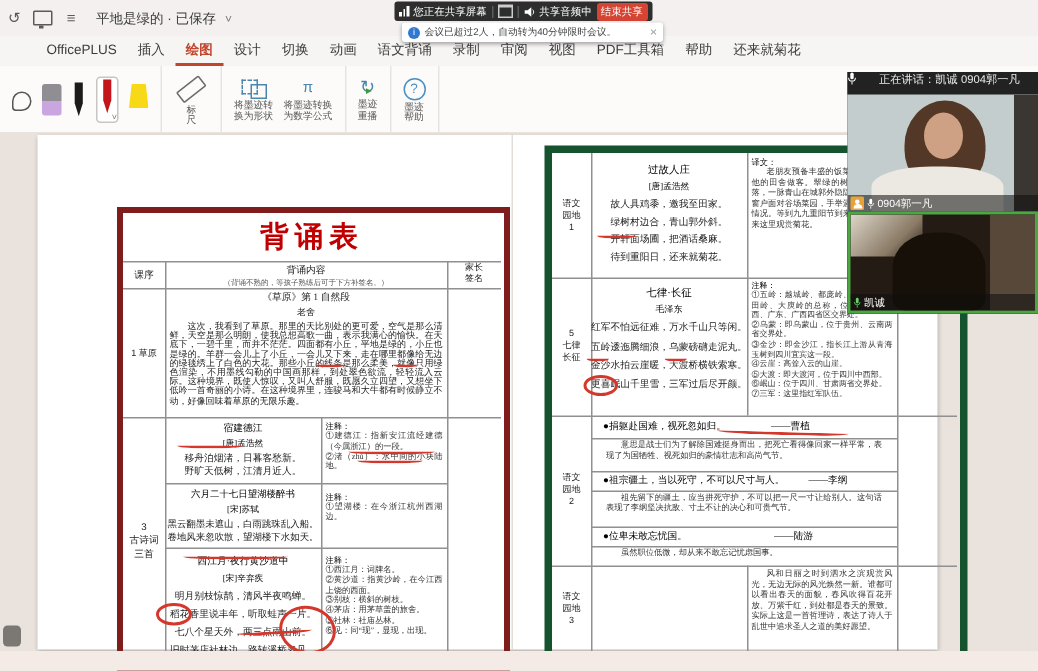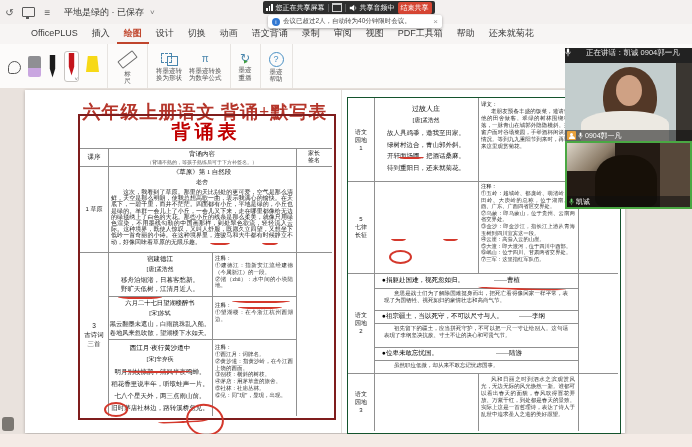--- a/index.html
+++ b/index.html
@@ -164,23 +164,22 @@
 帮助</span>
     </span>
     <span class="glabel">帮助</span>
   </div>
 </div>
 
 <div class="canvas">
   <div class="slide">
     <div class="seam"></div>
 
-    <div class="abs pg-title ser ctr" style="left:53px;top:10px;width:254px">六年级上册语文 背诵+默写表</div>
-
-    <div class="abs" style="left:53px;top:24px;width:254px;height:302px;border:2px solid #7f1d1d">
+
+    <div class="abs" style="left:53px;top:48px;width:254px;height:302px;border:4px solid #7f1d1d">
       <div class="hl" style="left:0;top:32px;width:252px"></div>
       <div class="hl" style="left:0;top:50px;width:252px"></div>
       <div class="hl" style="left:0;top:136px;width:252px"></div>
       <div class="hl" style="left:28px;top:180px;width:188px"></div>
       <div class="hl" style="left:28px;top:223px;width:188px"></div>
       <div class="vl" style="left:28px;top:32px;height:268px"></div>
       <div class="vl" style="left:216px;top:32px;height:268px"></div>
       <div class="vl" style="left:132px;top:136px;height:164px"></div>
 
       <div class="cell ser" style="left:0;top:0;width:252px;height:32px;font-size:19px;font-weight:bold;color:#c00000;letter-spacing:4px">背诵表</div>
@@ -251,21 +250,21 @@
             <div class="nt" style="font-size:5.5px;line-height:6.8px">①西江月：词牌名。</div>
             <div class="nt" style="font-size:5.5px;line-height:6.8px">②黄沙道：指黄沙岭，在今江西上饶的西面。</div>
             <div class="nt" style="font-size:5.5px;line-height:6.8px">③别枝：横斜的树枝。</div>
             <div class="nt" style="font-size:5.5px;line-height:6.8px">④茅店：用茅草盖的旅舍。</div>
             <div class="nt" style="font-size:5.5px;line-height:6.8px">⑤社林：社庙丛林。</div>
             <div class="nt" style="font-size:5.5px;line-height:6.8px">⑥见：同“现”，显现，出现。</div>
           </div>
       </div>
     </div>
 
-    <div class="abs" style="left:322px;top:7px;width:272px;height:335px;border:1px solid #14532d">
+    <div class="abs" style="left:338px;top:7px;width:272px;height:335px;border:5px solid #14532d">
       <div class="hl" style="left:0;top:83px;width:270px"></div>
       <div class="hl" style="left:0;top:175px;width:270px"></div>
       <div class="hl" style="left:0;top:275px;width:270px"></div>
       <div class="hl" style="left:26px;top:190px;width:204px"></div>
       <div class="hl" style="left:26px;top:212px;width:204px"></div>
       <div class="hl" style="left:26px;top:225px;width:204px"></div>
       <div class="hl" style="left:26px;top:249px;width:204px"></div>
       <div class="hl" style="left:26px;top:262px;width:204px"></div>
       <div class="vl" style="left:26px;top:0;height:333px"></div>
       <div class="vl" style="left:230px;top:0;height:333px"></div>
@@ -293,20 +292,30 @@
             <div class="pl" style="font-size:6.5px;line-height:11.5px">绿树村边合，青山郭外斜。</div>
             <div class="pl" style="font-size:6.5px;line-height:11.5px">开轩面场圃，把酒话桑麻。</div>
             <div class="pl" style="font-size:6.5px;line-height:11.5px">待到重阳日，还来就菊花。</div>
           </div>
       </div>
       <div class="abs ser" style="left:133px;top:3px;width:94px">
         <div style="font-size:5.5px">译文：</div>
         <div class="nt" style="font-size:5.5px;line-height:7px;text-indent:10px">老朋友预备丰盛的饭菜，邀请我到他的田舍做客。翠绿的树林围绕着村落，一脉青山在城郭外隐隐横斜。推开窗户面对谷场菜园，手举酒杯闲谈庄稼情况。等到九九重阳节到来时，再请君来这里观赏菊花。</div>
       </div>
 
+      <div class="abs ser ctr" style="left:26px;top:88px;width:104px">
+        <div style="font-size:7px">七律·长征</div>
+        <div style="font-size:6px;margin:2px 0">毛泽东</div>
+        <div>
+            <div class="pl" style="font-size:6.5px;line-height:12.5px">红军不怕远征难，万水千山只等闲。</div>
+            <div class="pl" style="font-size:6.5px;line-height:12.5px">五岭逶迤腾细浪，乌蒙磅礴走泥丸。</div>
+            <div class="pl" style="font-size:6.5px;line-height:12.5px">金沙水拍云崖暖，大渡桥横铁索寒。</div>
+            <div class="pl" style="font-size:6.5px;line-height:12.5px">更喜岷山千里雪，三军过后尽开颜。</div>
+          </div>
+      </div>
       <div class="abs ser" style="left:133px;top:85px;width:94px">
         <div style="font-size:5.3px">注释：</div>
         <div>
             <div class="nt" style="font-size:5.3px;line-height:6.6px">①五岭：越城岭、都庞岭、萌渚岭、骑田岭、大庾岭的总称，位于湖南、江西、广东、广西四省区交界处。</div>
             <div class="nt" style="font-size:5.3px;line-height:6.6px">②乌蒙：即乌蒙山，位于贵州、云南两省交界处。</div>
             <div class="nt" style="font-size:5.3px;line-height:6.6px">③金沙：即金沙江，指长江上游从青海玉树到四川宜宾这一段。</div>
             <div class="nt" style="font-size:5.3px;line-height:6.6px">④云崖：高耸入云的山崖。</div>
             <div class="nt" style="font-size:5.3px;line-height:6.6px">⑤大渡：即大渡河，位于四川中西部。</div>
             <div class="nt" style="font-size:5.3px;line-height:6.6px">⑥岷山：位于四川、甘肃两省交界处。</div>
             <div class="nt" style="font-size:5.3px;line-height:6.6px">⑦三军：这里指红军队伍。</div>

